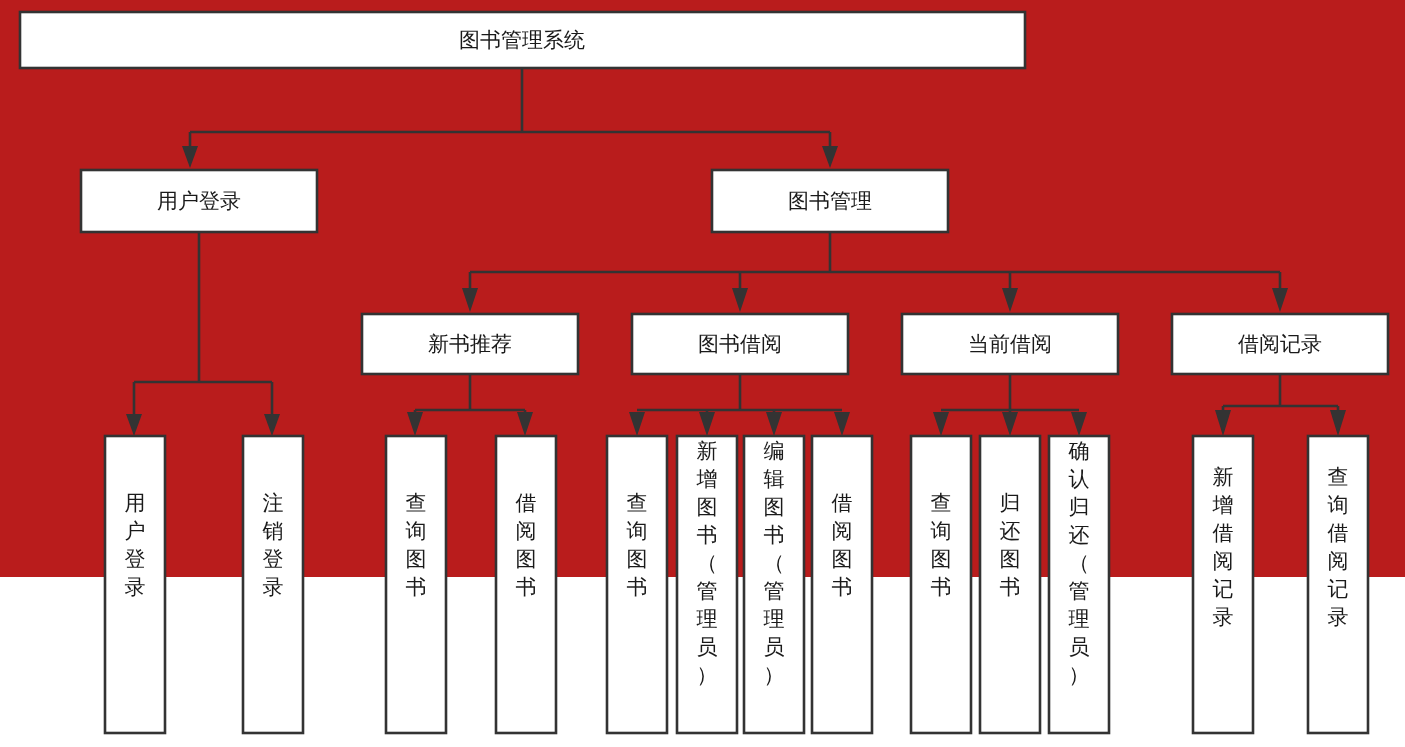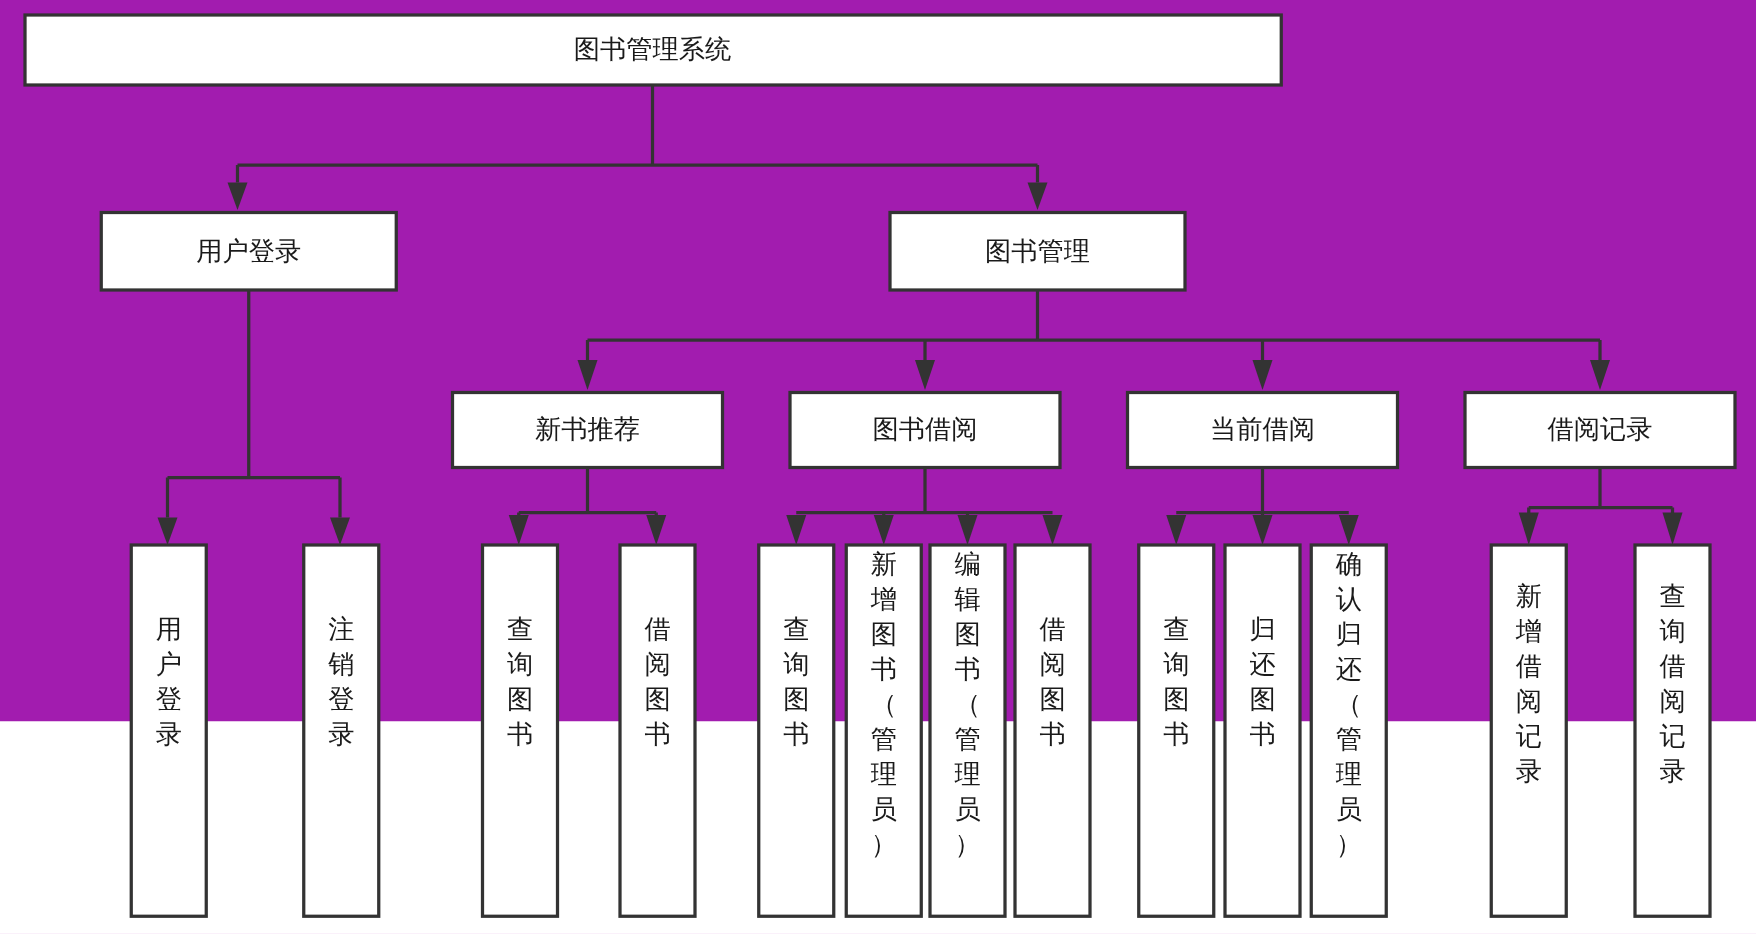--- a/index.html
+++ b/index.html
@@ -10,21 +10,21 @@
   body {
     width: 1405px;
     height: 747px;
     font-family: "DejaVu Sans", "Liberation Sans", sans-serif;
     overflow: hidden;
   }
   #diagram-root {
     position: relative;
     width: 1405px;
     height: 577px;
-    background: #a21caf;
+    background: #b91c1c;
   }
   svg.flow {
     position: absolute;
     left: 0;
     top: 0;
     width: 1405px;
     height: 747px;
   }
   .node-rect {
     fill: #ffffff;

